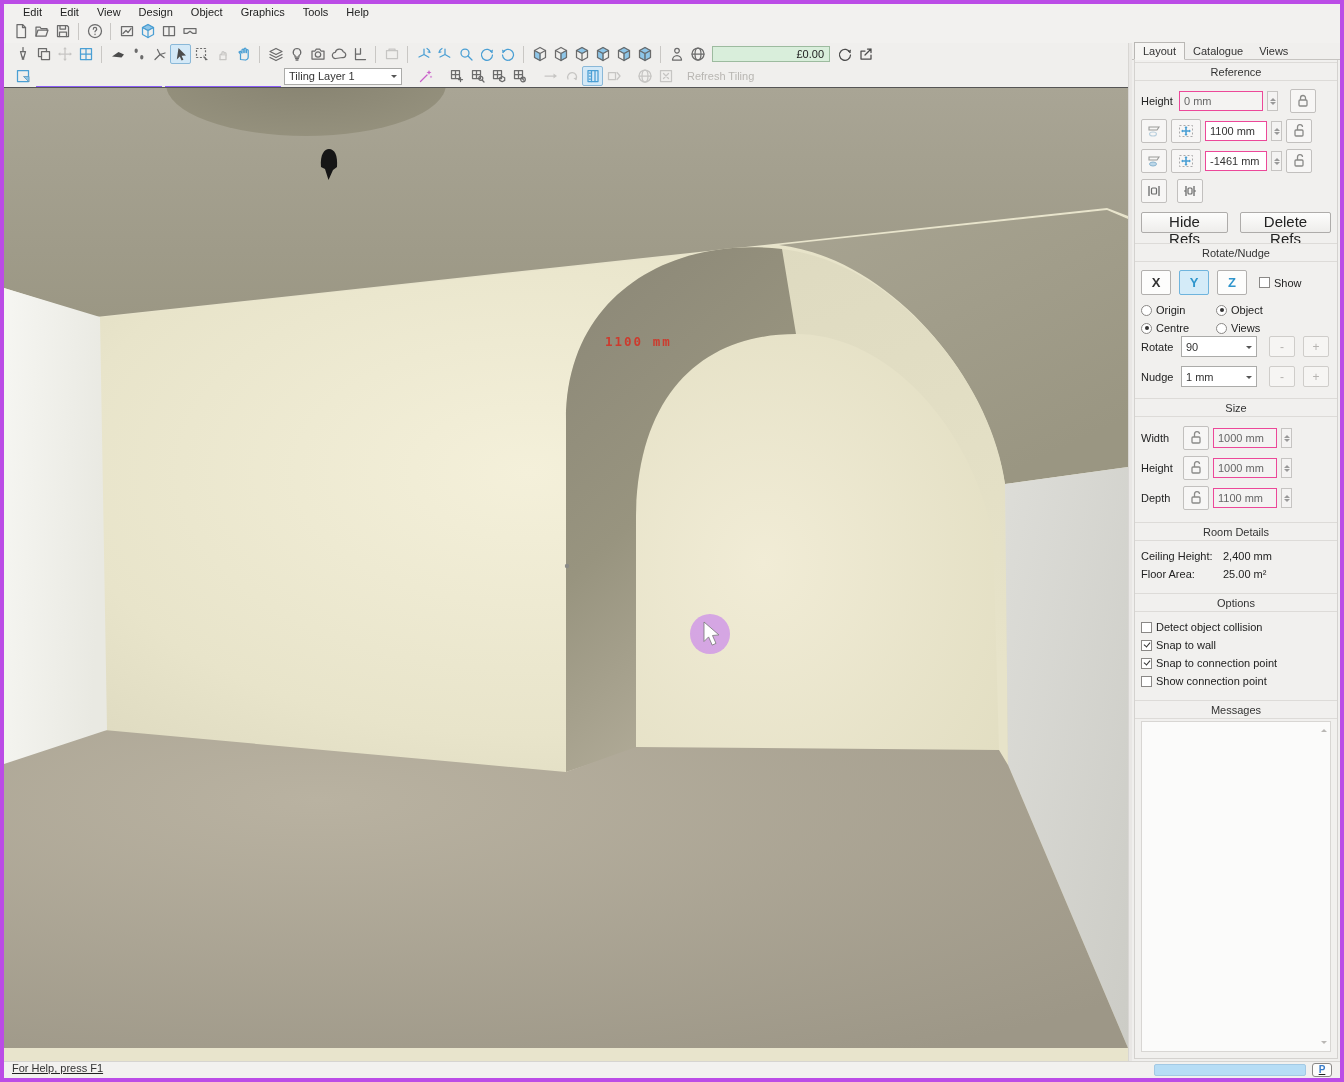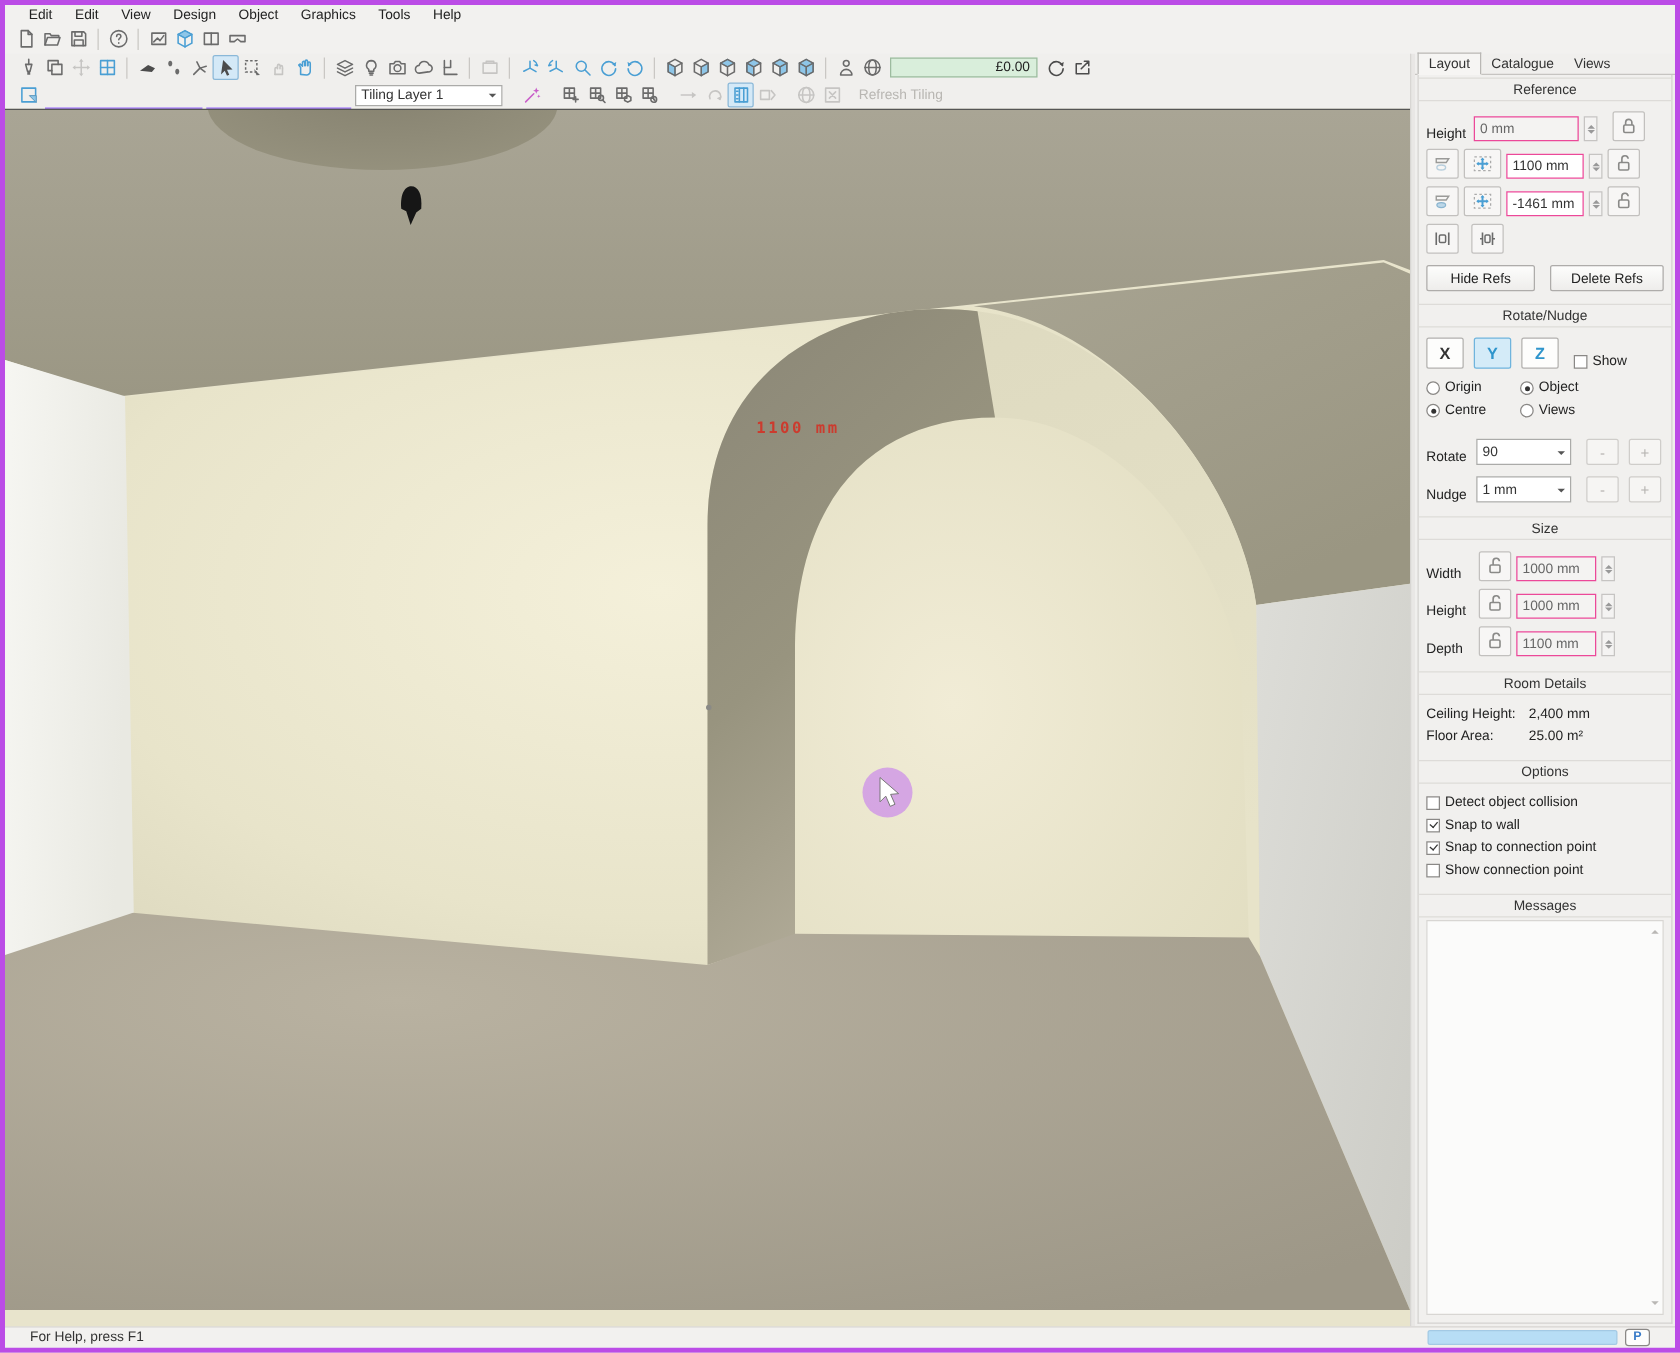--- a/index.html
+++ b/index.html
@@ -41,47 +41,47 @@
   
   .scene { position:relative; flex:1; border-top:1px solid #555; background:#e8e4cc; }
   .scene svg { display:block; }
 
   
   .sbtabs { height:17px; display:flex; align-items:flex-end; padding-left:2px; border-bottom:1px solid #c6c4c1; }
   .sbtab { padding:2px 8px; color:#333; }
   .sbtab.active { background:#f6f5f3; border:1px solid #b9b7b4; border-bottom:1px solid #f6f5f3; margin-bottom:-1px; }
   .panelbody { flex:1; border:1px solid #d4d2cf; border-top:none; margin:0 2px 2px 2px; background:#f1f0ee; display:flex; flex-direction:column; overflow:hidden; }
   .ghdr { position:relative; text-align:center; color:#333; padding:3px 0 2px 0; border-top:1px solid #dddbd8; border-bottom:1px solid #dddbd8; background:#f1f0ee; margin-top:6px; }
-  .row { display:flex; align-items:flex-end; padding:0 6px; margin-top:6px; gap:4px; }
+  .row { display:flex; align-items:center; padding:0 6px; margin-top:6px; gap:4px; }
   .lbl { color:#222; }
   .sinput { height:20px; border:1px solid #ec4899; background:#fff; color:#333; padding:1px 4px; font-size:11px; font-family:"Liberation Sans",sans-serif; }
   .sinput.dis { background:#f4f3f2; color:#666; }
   .spin { width:11px; height:20px; border:1px solid #c6c4c2; background:#f4f3f2; display:flex; flex-direction:column; align-items:center; justify-content:center; gap:1px; }
   .spin i { width:0; height:0; border:3px solid transparent; display:block; }
   .spin i.up { border-bottom-color:#999; margin-top:-2px; }
   .spin i.dn { border-top-color:#999; margin-bottom:-2px; }
   .sqbtn { height:24px; border:1px solid #c2c0be; background:#f7f6f5; border-radius:2px; display:inline-flex; align-items:center; justify-content:center; }
   .sqbtn.w26 { width:26px; } .sqbtn.w30 { width:30px; }
-  .pushbtn { height:21px; border:1px solid #aeacaa; background:linear-gradient(#fdfdfc,#eeedeb); border-radius:2px; padding:0 10px; font-size:11px; font-family:"Liberation Sans",sans-serif; color:#222; }
+  .pushbtn { height:21px; border:1px solid #aeacaa; background:linear-gradient(#fdfdfc,#eeedeb); border-radius:2px; padding:0 10px; font-size:15px; font-family:"Liberation Sans",sans-serif; color:#222; }
   .axisbtn { width:30px; height:25px; border:1px solid #b2b0ae; background:#fdfdfc; border-radius:2px; font-weight:bold; font-size:13px; color:#333; }
   .axisbtn.zblue { color:#2f95cc; }
   .axisbtn.sel { background:#d4ebf8; border-color:#6fb4dd; color:#2f95cc; }
   .cb { width:11px; height:11px; border:1px solid #8a8886; background:#fff; display:inline-block; position:relative; flex:none; }
   .cb.on:after { content:""; position:absolute; left:2px; top:1px; width:5px; height:3px; border-left:1.6px solid #333; border-bottom:1.6px solid #333; transform:rotate(-50deg); }
   .radio { width:11px; height:11px; border:1px solid #8a8886; border-radius:50%; background:#fff; display:inline-block; position:relative; flex:none; }
   .radio.on:after { content:""; position:absolute; left:2.5px; top:2.5px; width:4px; height:4px; border-radius:50%; background:#333; }
   .pm { width:26px; height:21px; border:1px solid #cfcdca; background:#f6f5f3; color:#b5b3b0; font-size:12px; line-height:18px; text-align:center; border-radius:2px; }
   .msgbox { flex:1; margin:2px 6px 6px 6px; background:#fbfbfa; border:1px solid #d8d6d3; position:relative; }
   .msgbox .sb { position:absolute; right:1px; top:1px; bottom:1px; width:10px; display:flex; flex-direction:column; justify-content:space-between; align-items:center; }
   .msgbox .sb i { width:0; height:0; border:3px solid transparent; }
   .msgbox .sb i.up { border-bottom-color:#b9b7b4; margin-top:3px; }
   .msgbox .sb i.dn { border-top-color:#b9b7b4; margin-bottom:3px; }
 
   
-  .statusbar { height:17px; border-top:1px solid #d6d4d1; background:#f2f1ef; display:flex; align-items:center; padding:0 20px; }
+  .statusbar { height:17px; border-top:1px solid #d6d4d1; background:#f2f1ef; display:flex; padding:0 8px;text-decoration:underline; }
   .statusbar .help { color:#333; }
   .statusbar .right { margin-left:auto; display:flex; align-items:center; gap:6px; }
   .progress { width:152px; height:12px; background:#b7ddf5; border:1px solid #a3c9e4; border-radius:2px; }
   .pbtn { width:20px; height:14px; border:1px solid #8a8886; border-radius:3px; background:#fdfdfc; color:#3a7cc8; font-weight:bold; font-size:10px; line-height:12px; text-align:center; }
 </style>
 </head>
 <body>
 
 <div class="frame">
 
@@ -636,21 +636,21 @@
           <span class="radio on"></span>
           <span class="lbl">Object</span>
         </div>
         <div class="row">
           <span class="radio on"></span>
           <span class="lbl" style="width:56px">Centre</span>
           <span class="radio"></span>
           <span class="lbl">Views</span>
         </div>
 
-        <div class="row" style="margin-top:17px">
+        <div class="row" style="margin-top:2px">
           <span class="lbl" style="width:36px">Rotate</span>
           <div class="combo" style="width:76px; height:21px">
             <span>90</span>
               <span class="arr"></span>
           </div>
           <button class="pm" style="margin-left:8px">-</button>
           <button class="pm" style="margin-left:4px">+</button>
         </div>
         <div class="row" style="margin-top:9px">
           <span class="lbl" style="width:36px">Nudge</span>

